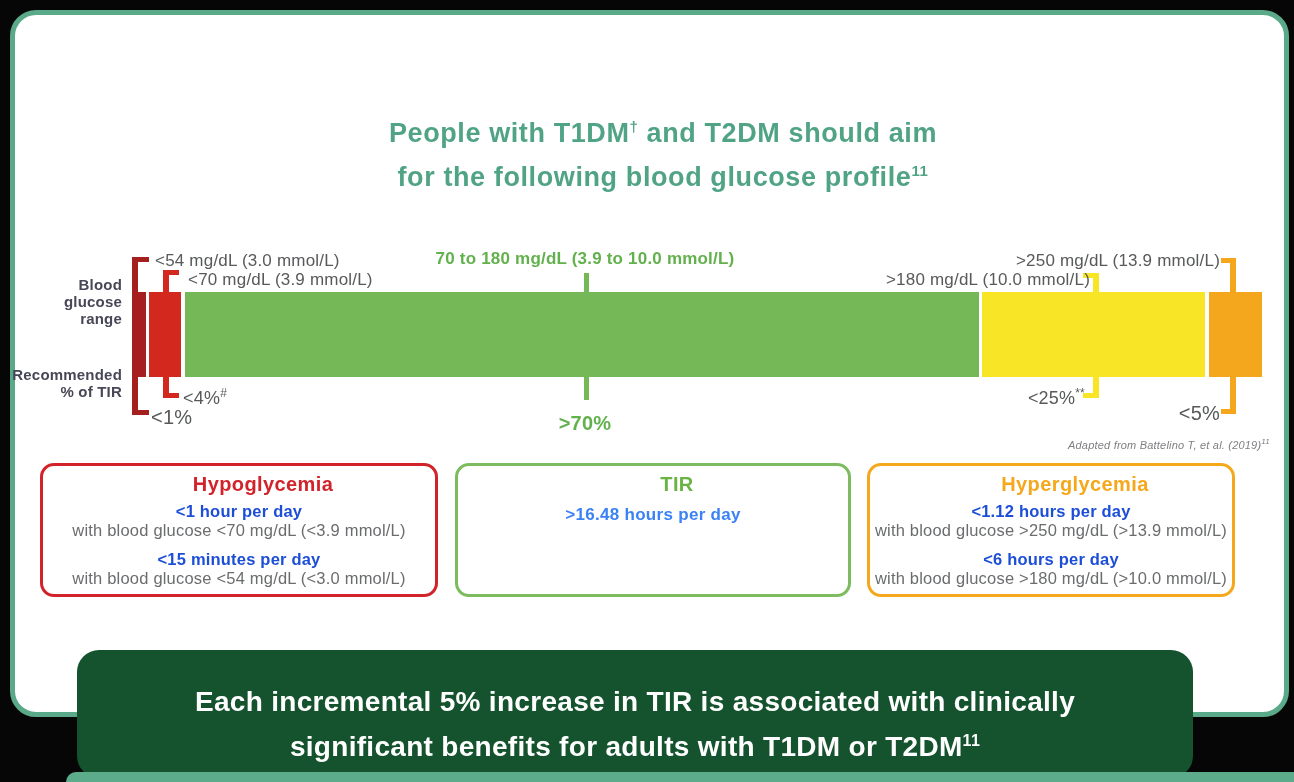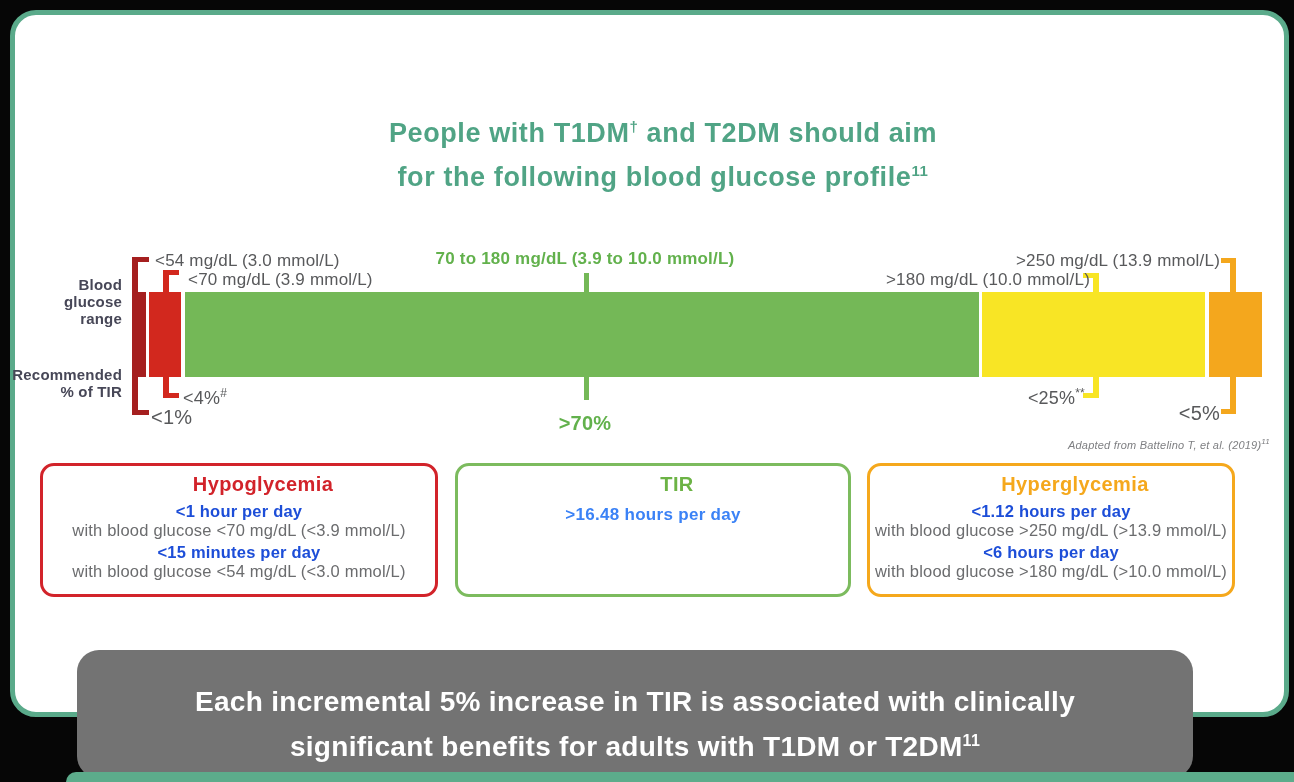--- a/index.html
+++ b/index.html
@@ -60,21 +60,21 @@
   .attrib sup{font-size:8px;}
   
   .ibox{position:absolute;top:463px;height:134px;border:3px solid;border-radius:14px;
         box-sizing:border-box;background:#fff;text-align:center;}
   #box-hypo{left:40px;width:398px;}
   #box-tir{left:455px;width:396px;}
   #box-hyper{left:867px;width:368px;}
   .ibox-title{margin-top:7px;font-size:20px;font-weight:bold;letter-spacing:0.4px;padding-left:48px;}
   .ibox-bold{font-size:16.5px;font-weight:bold;color:#1d4ed8;line-height:20px;margin-top:5px;letter-spacing:0.2px;}
   .ibox-text{font-size:16.5px;color:#6B6C6E;line-height:19px;letter-spacing:0.2px;}
-  .ibox-bold.second{margin-top:2px;}
+  .ibox-bold.second{margin-top:9px;}
   .tir-value{margin-top:9px;font-size:17px;font-weight:bold;color:#3b82f6;letter-spacing:0.3px;}
   
   .banner{position:absolute;left:77px;top:650px;width:1116px;height:128px;border-radius:22px;
           box-sizing:border-box;padding-top:32px;text-align:center;color:#FFFFFF;
           font-weight:bold;font-size:28px;line-height:39px;letter-spacing:0.3px;}
   .banner sup{font-size:16px;}
   
   .next-peek{position:absolute;left:66px;top:772px;width:1228px;height:10px;border-top-left-radius:12px;}
 </style>
 </head>
@@ -143,20 +143,20 @@
   </div>
 
   <div class="ibox" id="box-hyper" style="border-color: rgb(245, 168, 28);">
     <div class="ibox-title" style="color: rgb(245, 168, 28);">Hyperglycemia</div>
     <div class="ibox-bold">&lt;1.12 hours per day</div>
     <div class="ibox-text">with blood glucose &gt;250 mg/dL (&gt;13.9 mmol/L)</div>
     <div class="ibox-bold second">&lt;6 hours per day</div>
     <div class="ibox-text">with blood glucose &gt;180 mg/dL (&gt;10.0 mmol/L)</div>
   </div>
 
-  <div class="banner" style="background-color: #737373;">
+  <div class="banner" style="background-color: #14532d;">
     <span>Each incremental 5% increase in TIR is associated with clinically</span><br>
     <span><span>significant benefits for adults with T1DM or T2DM</span><sup>11</sup></span>
   </div>
 
   <div class="next-peek" style="background-color: rgb(92, 172, 139);"></div>
 
 </div>
 
 </body></html>

